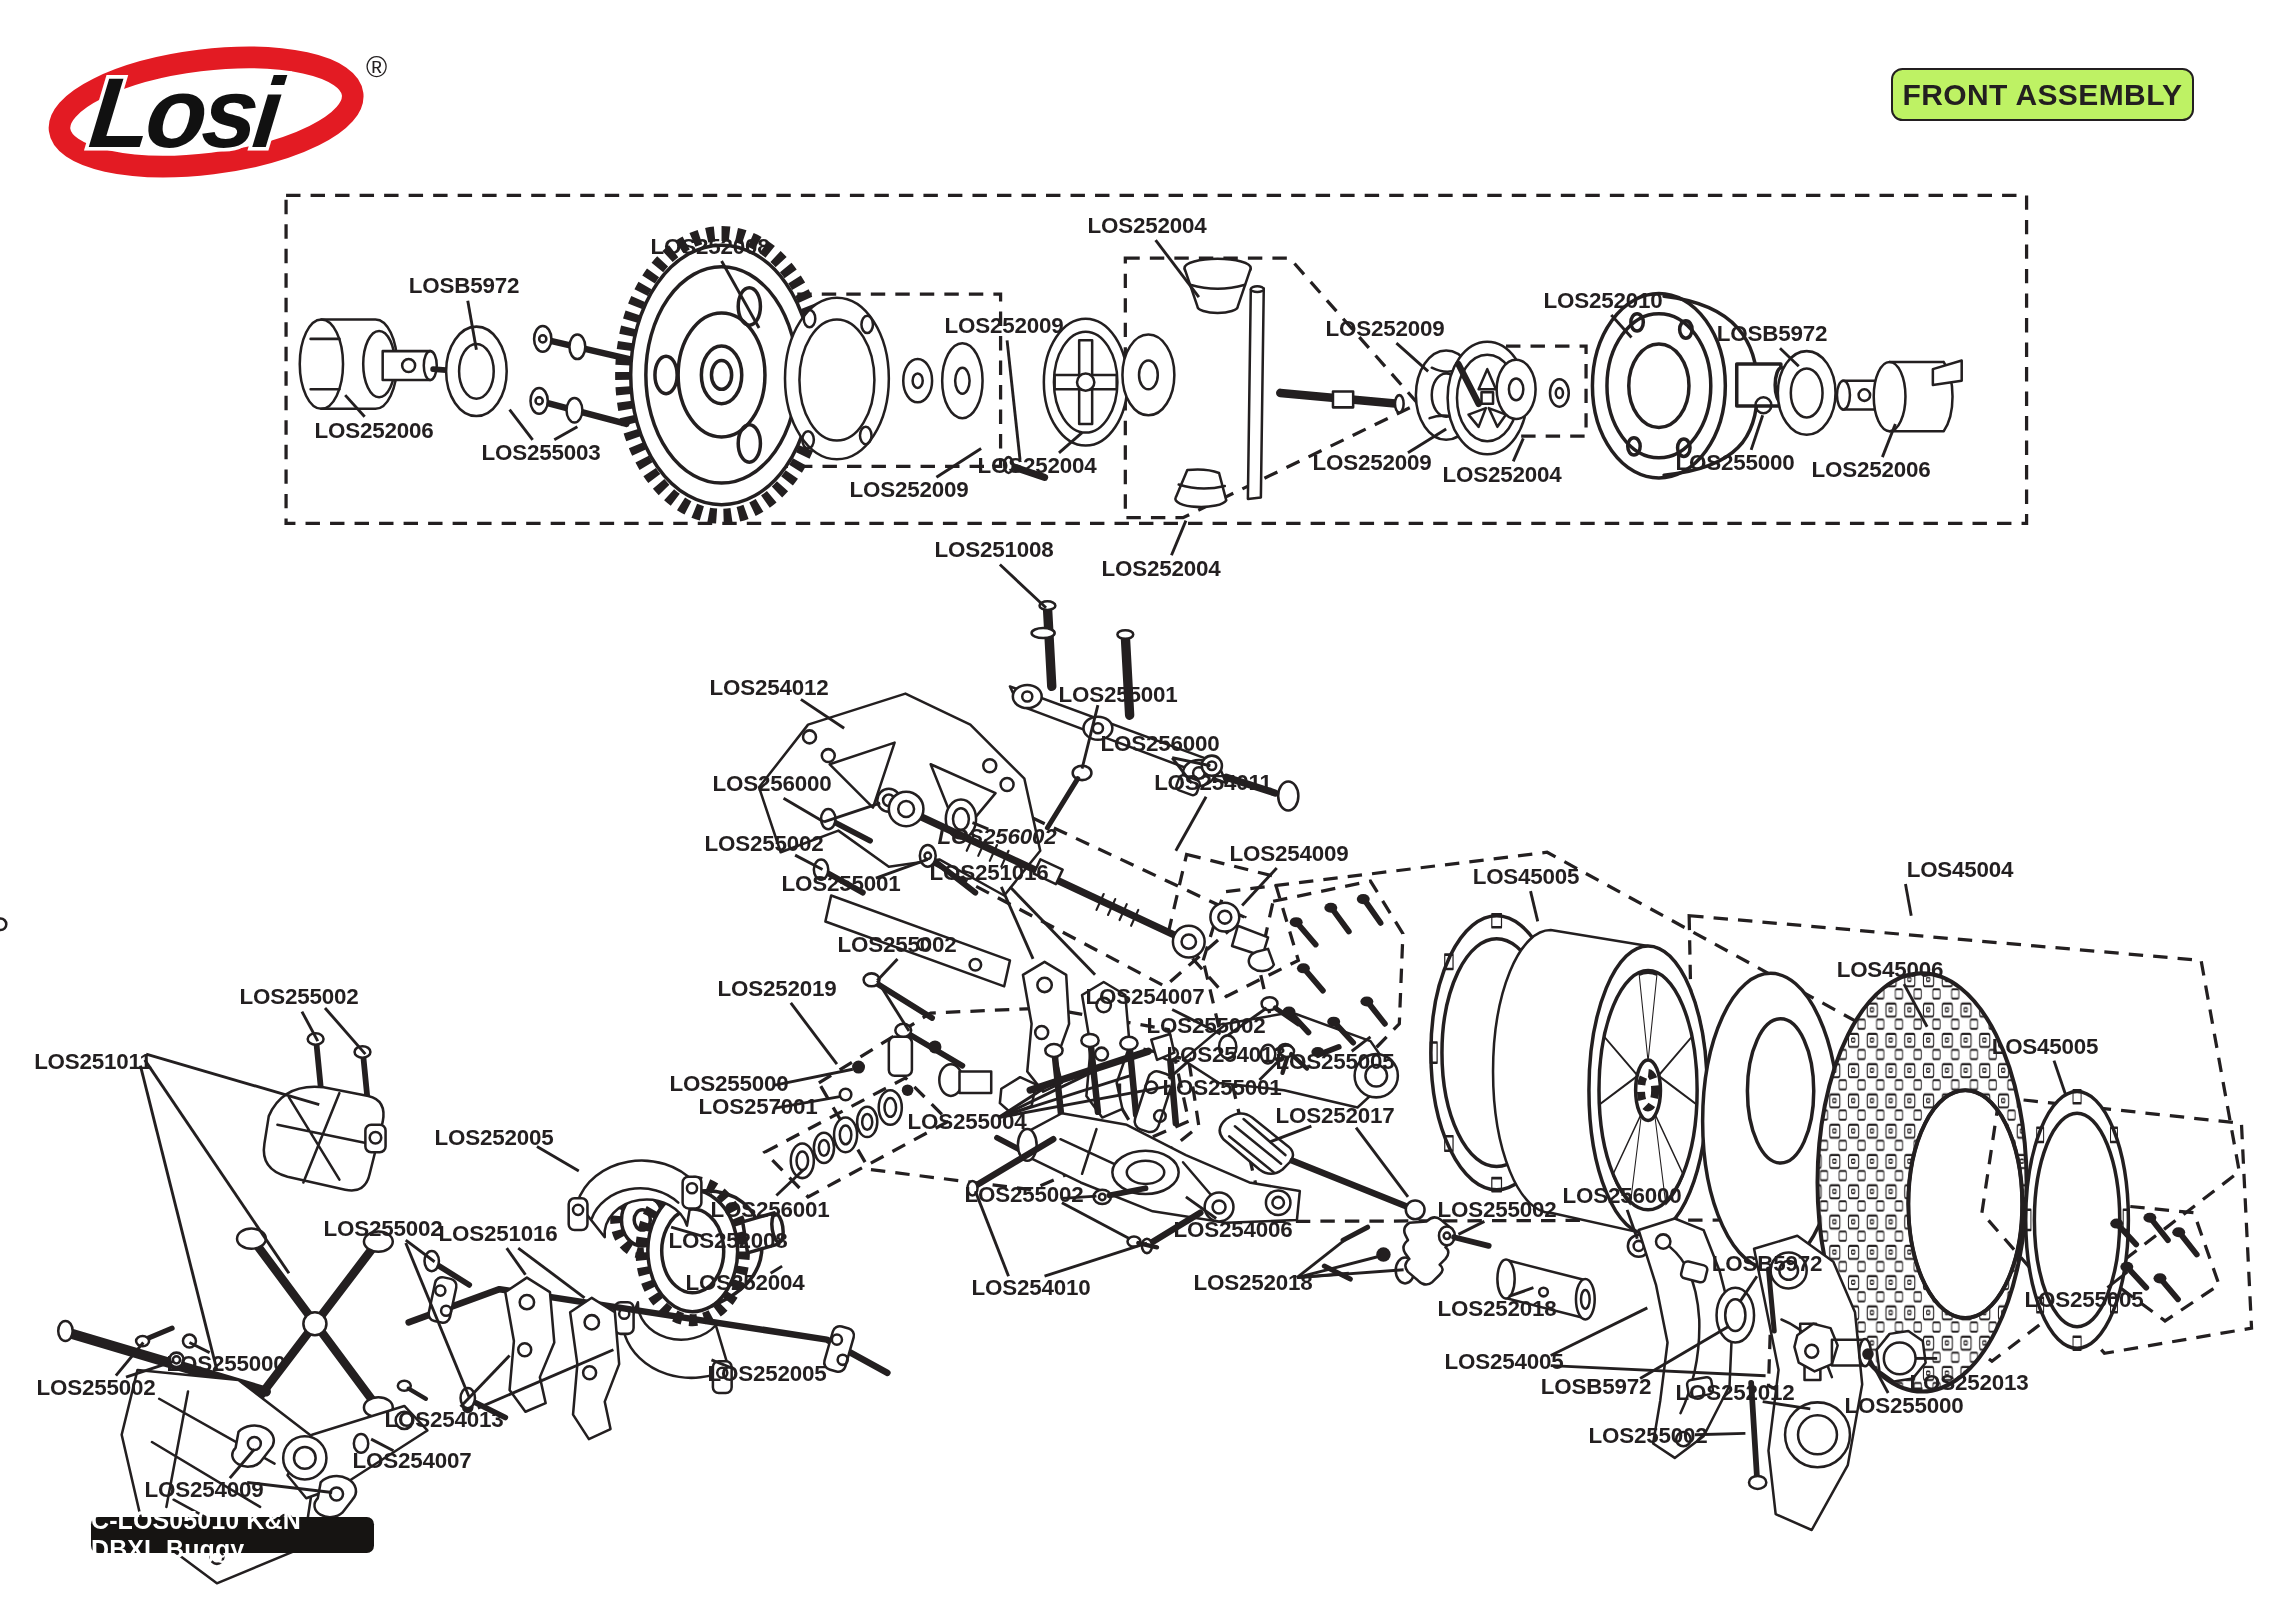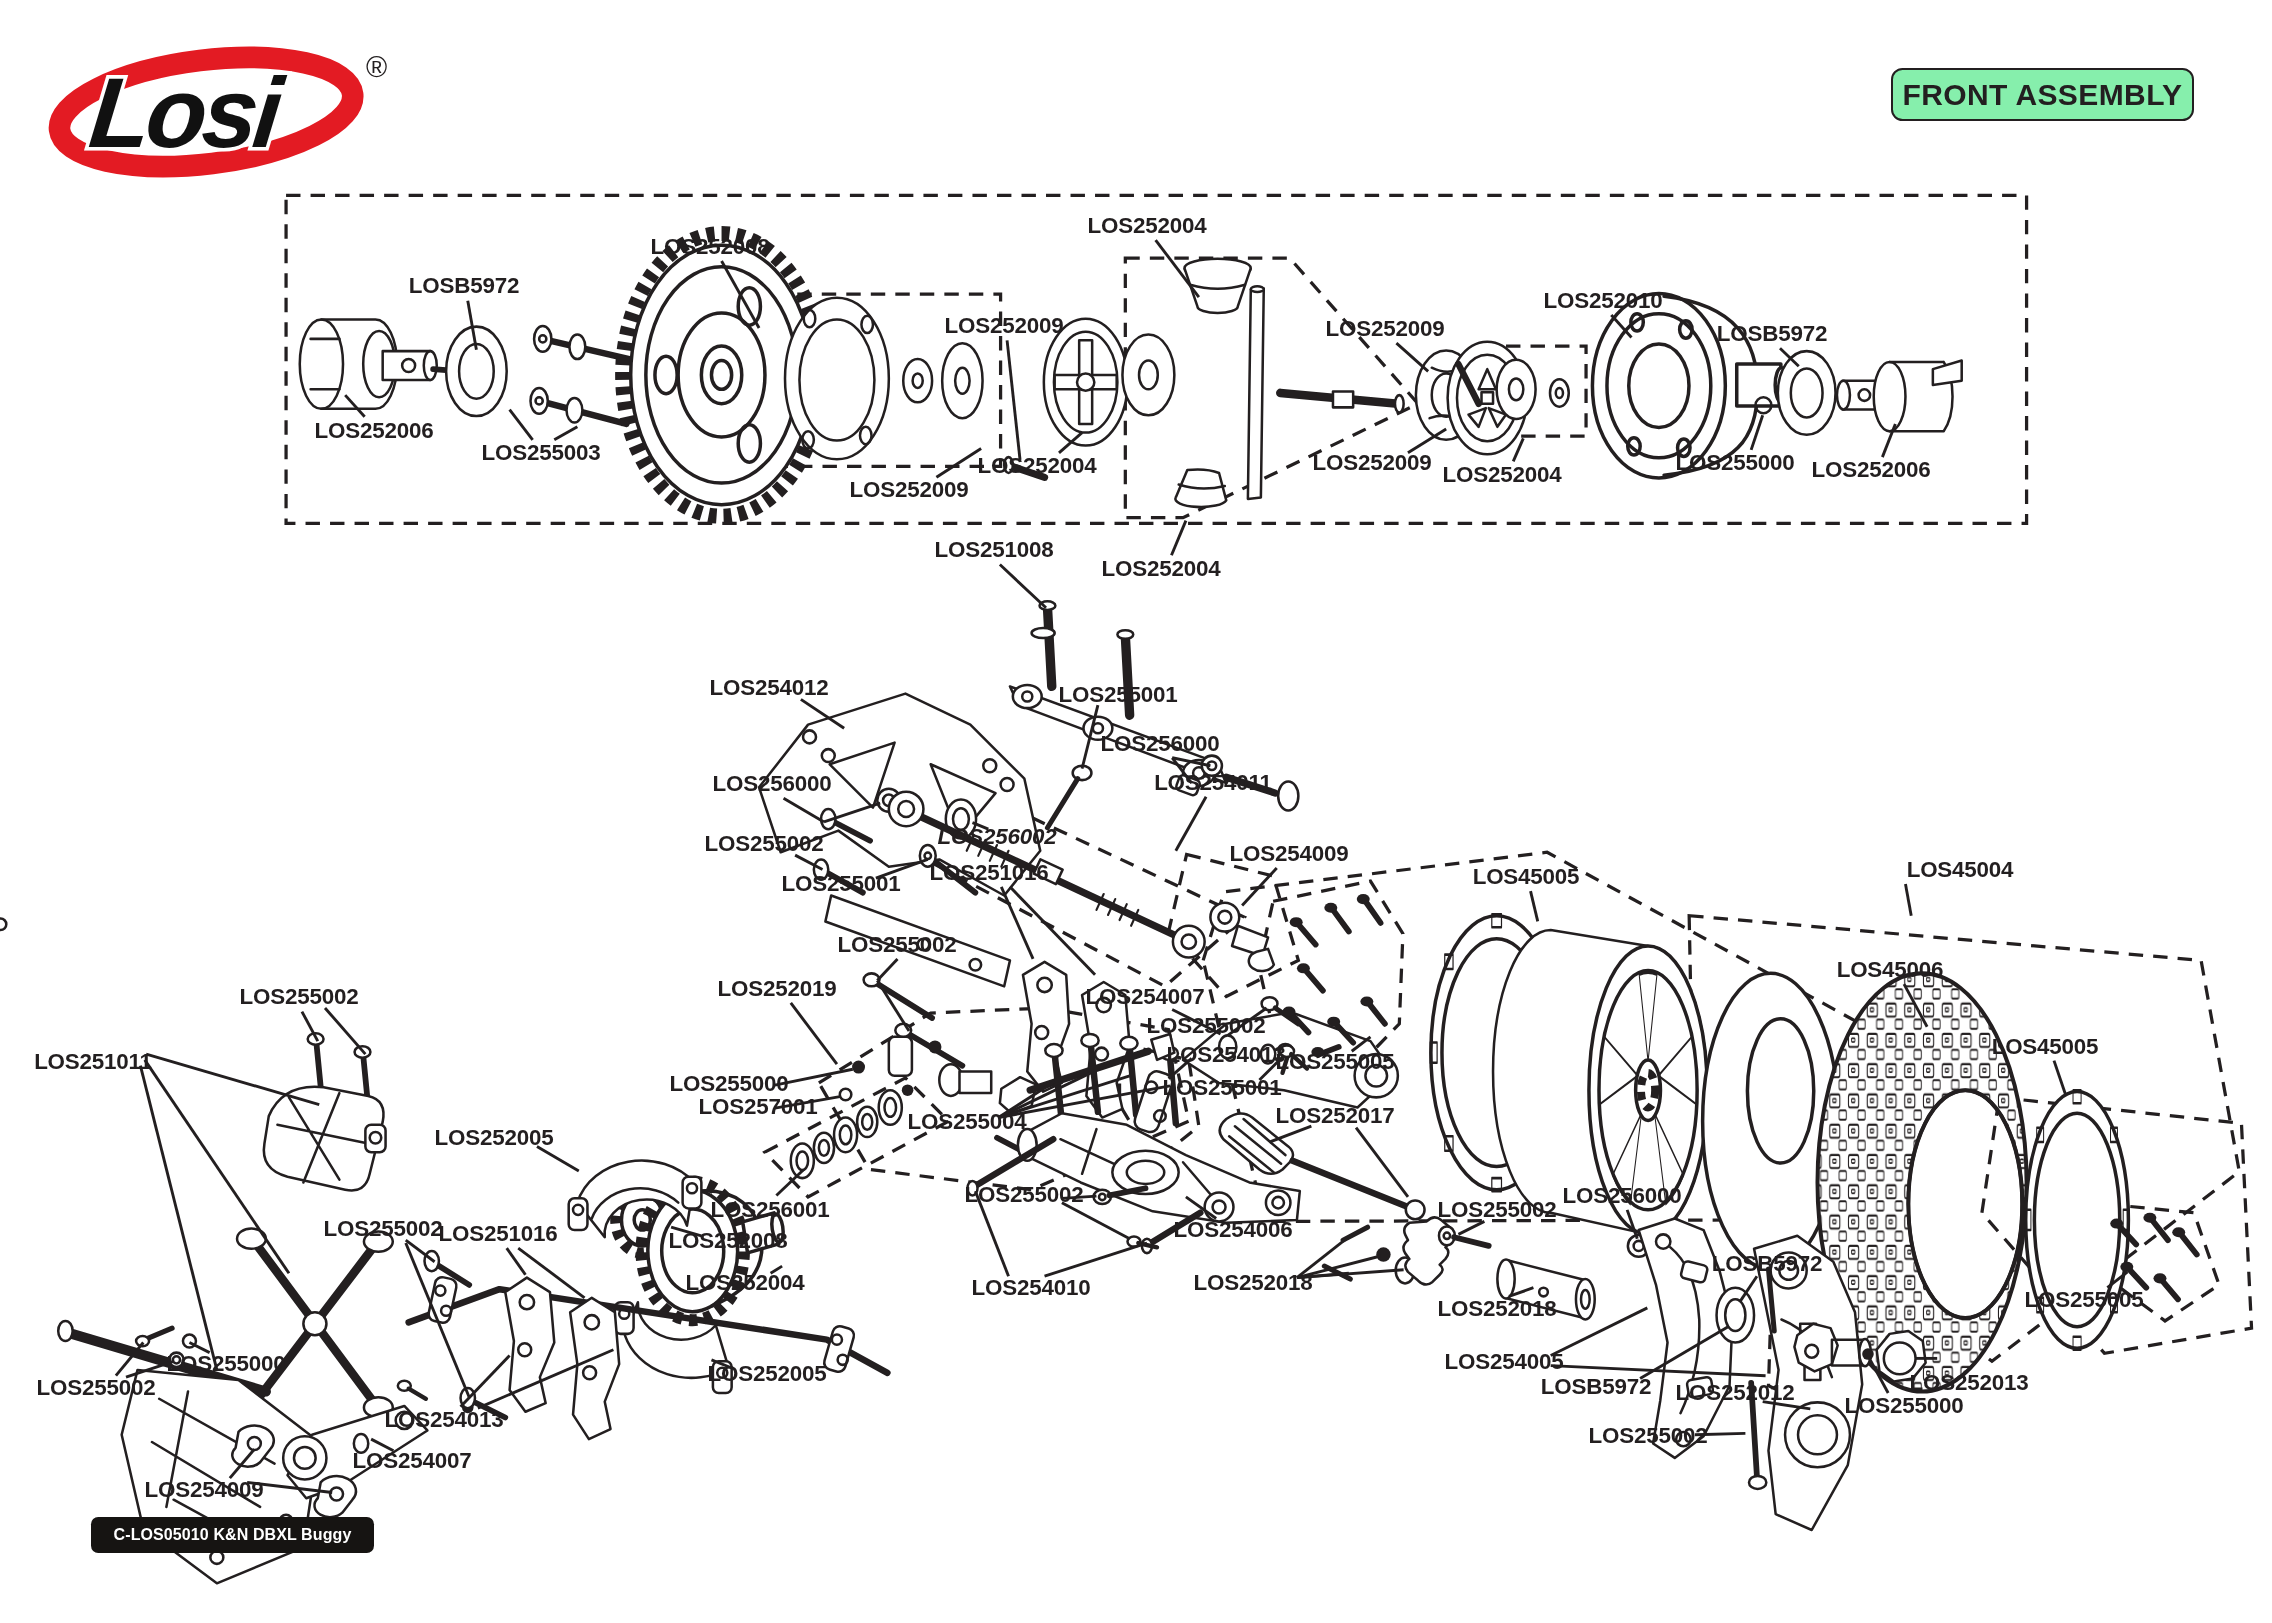--- a/index.html
+++ b/index.html
@@ -12,28 +12,28 @@
   .k{fill:#231f20;stroke:none;}
   .d{fill:none;stroke:#231f20;stroke-width:4.5;stroke-dasharray:20 14;stroke-linejoin:miter;}
   .teeth{fill:none;stroke:#231f20;stroke-width:15;stroke-dasharray:8 7;vector-effect:non-scaling-stroke;}
   .vs{vector-effect:non-scaling-stroke;}
   
   .labels{position:absolute;left:0;top:0;width:2273px;height:1623px;}
   .part-label{position:absolute;transform:translate(-50%,-50%);white-space:nowrap;
               font-size:22.4px;font-weight:600;letter-spacing:-0.2px;color:#231f20;}
   
   .title-box{position:absolute;left:1891px;top:68px;width:299px;height:49px;
-             border:2.9px solid #231f20;border-radius:11.5px;background:#86efac;
+             border:2.9px solid #231f20;border-radius:11.5px;background:#bef264;
              display:flex;align-items:center;justify-content:center;}
   .title-box span{font-size:30px;font-weight:700;letter-spacing:0.4px;color:#231f20;}
   .logo{position:absolute;left:40px;top:40px;width:361px;height:144px;}
   
   .badge{position:absolute;left:91px;top:1517px;width:283px;height:36px;background:#161412;
          border-radius:7.2px;display:flex;align-items:center;justify-content:center;}
-  .badge span{color:#ffffff;font-size:16px;font-weight:700;letter-spacing:0.1px;}
+  .badge span{color:#ffffff;font-size:25px;font-weight:700;letter-spacing:0.1px;}
 </style>
 </head>
 <body>
 
 <div class="page">
 
   <svg class="layer" viewBox="0 0 3151 2251">
     <defs>
       <pattern id="knobs" width="52" height="42" patternUnits="userSpaceOnUse">
         <rect width="52" height="42" fill="#fff"></rect>

